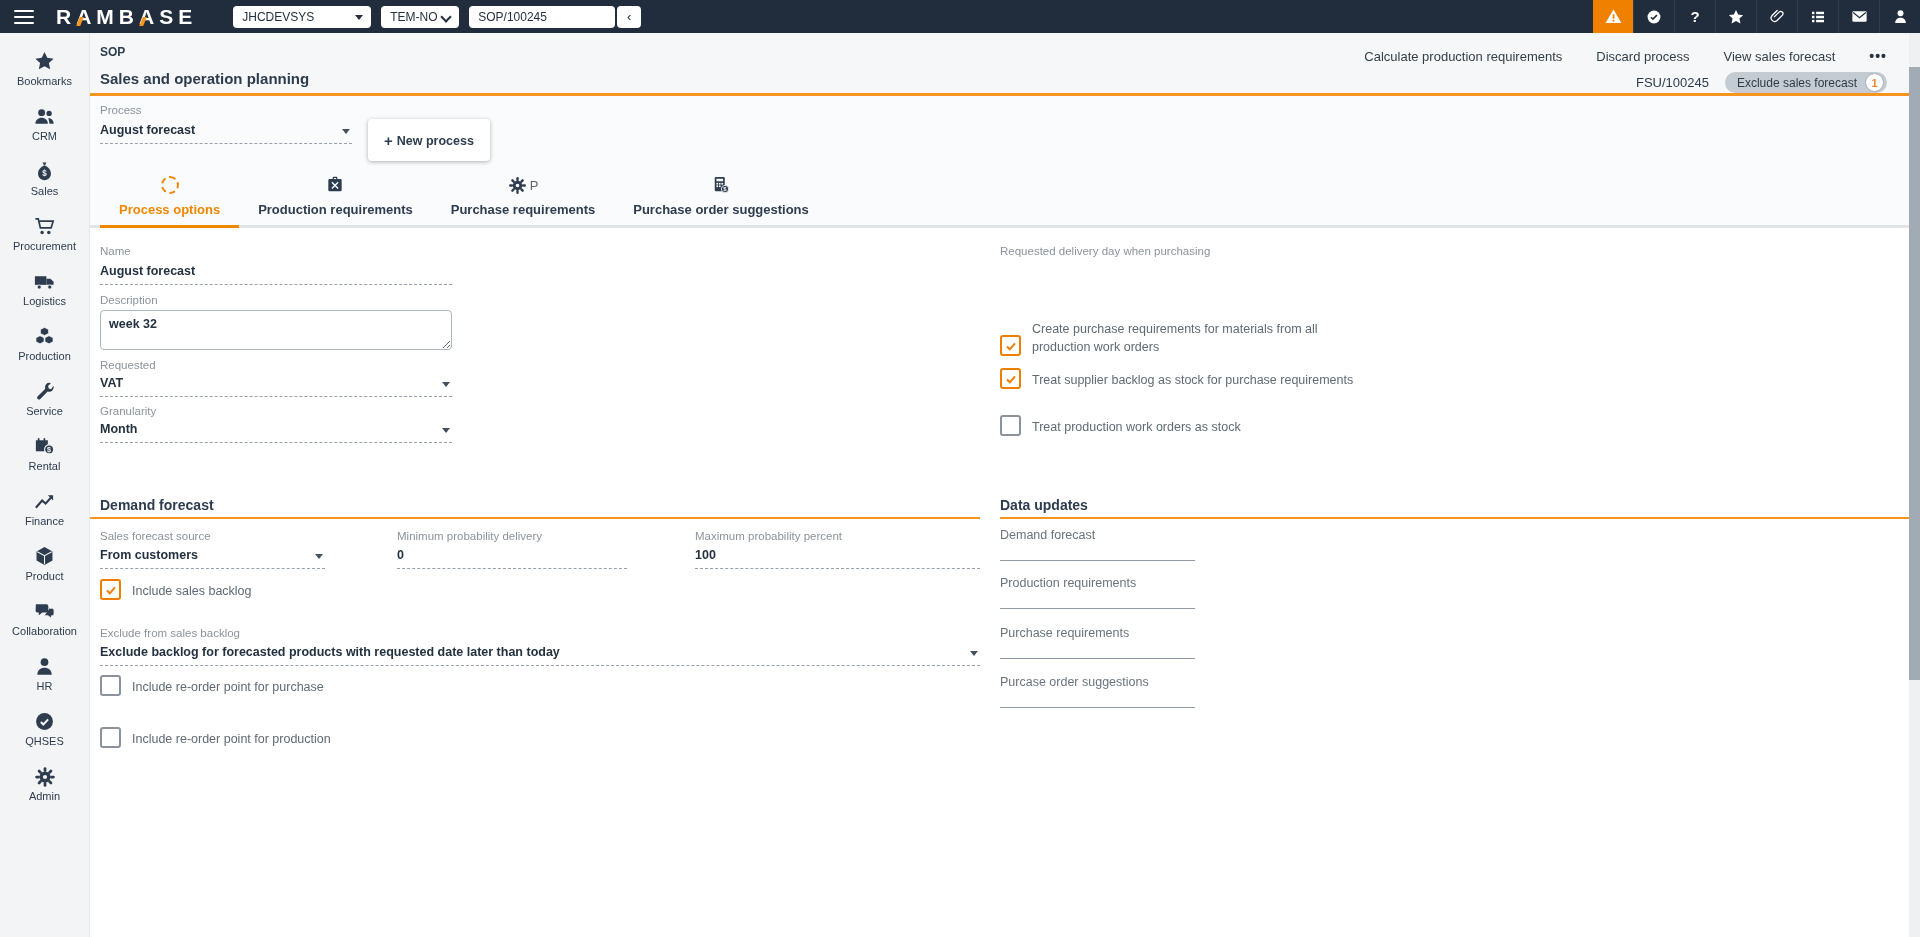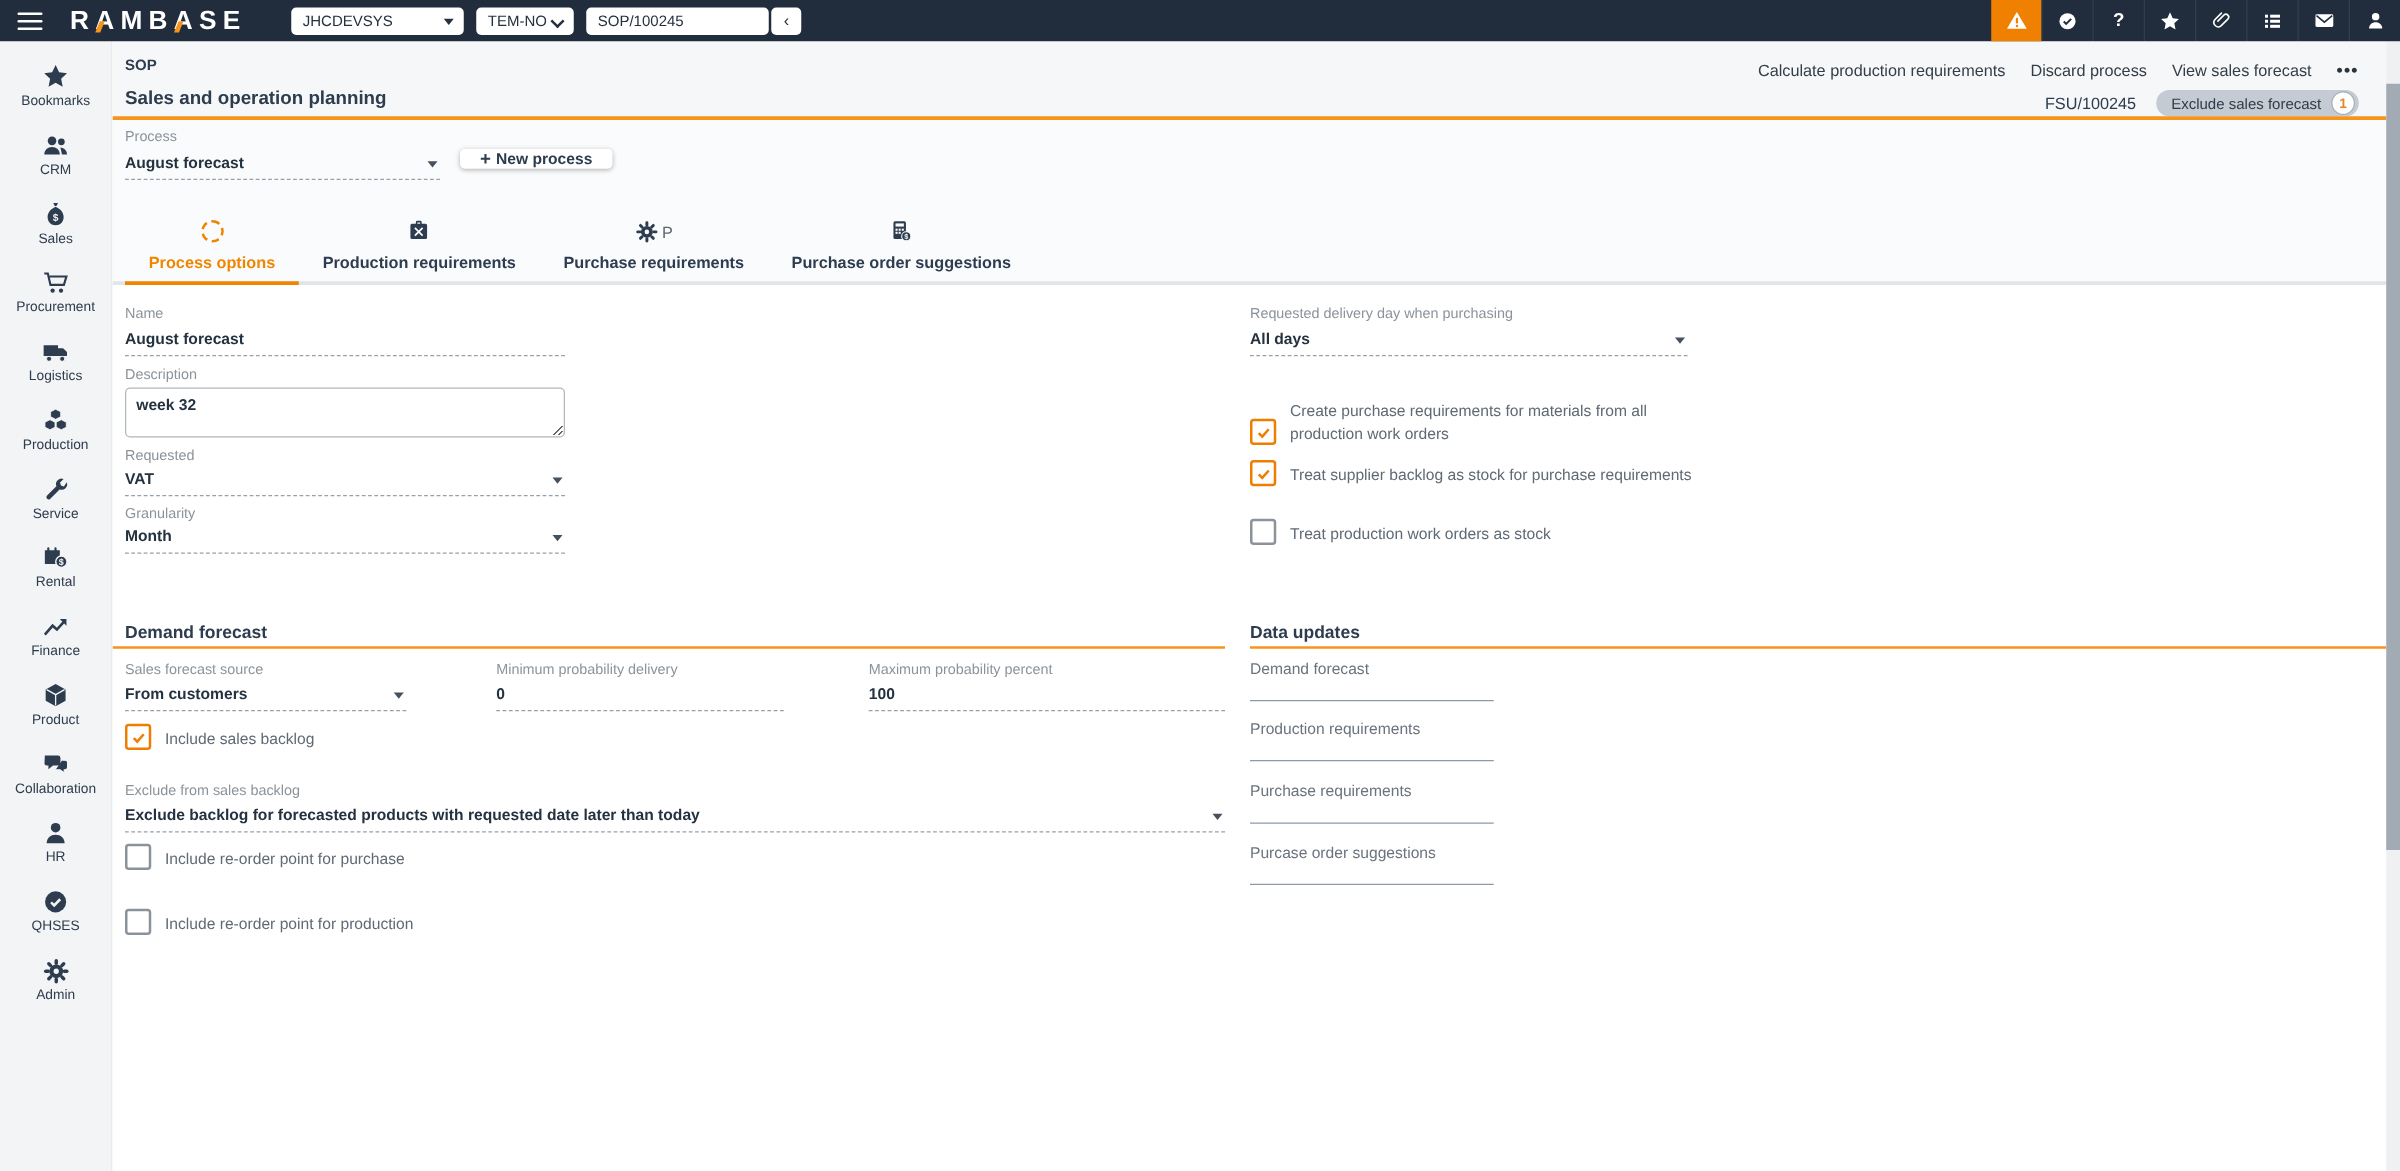--- a/index.html
+++ b/index.html
@@ -39,41 +39,41 @@
   .sb-item{width:100%;height:55px;display:flex;flex-direction:column;align-items:center;
            justify-content:center;cursor:pointer}
   .sb-item svg{flex:none}
   .sb-label{font-size:11px;color:#2d3c4e;margin-top:2px}
 
   
   .main{position:absolute;left:90px;top:33px;right:11px;bottom:0;background:#fff;overflow:hidden}
   .head-bg{position:absolute;top:0;left:0;right:0;height:63px;background:#f6f7f8}
   .proc-bg{position:absolute;top:63px;left:0;right:0;height:132px;background:#fafbfc}
   .app-code{position:absolute;left:10px;top:12px;font-size:12px;font-weight:bold}
-  .actions{position:absolute;top:15px;right:22px;display:flex;align-items:center;gap:20px;
+  .actions{position:absolute;top:15px;right:22px;display:flex;align-items:center;gap:34px;
            font-size:13px;color:#333e48}
   .action-link{cursor:pointer;white-space:nowrap}
   .more-dots{font-weight:bold;font-size:14px;letter-spacing:1px;cursor:pointer;color:#2a343d}
   .page-title{position:absolute;left:10px;top:37px;font-size:15px;font-weight:bold}
   .fsu-row{position:absolute;top:39px;right:22px;display:flex;align-items:center;gap:16px}
   .doc-id{font-size:13px;font-weight:normal}
   .badge{display:flex;align-items:center;background:#c4cbd2;border-radius:11px;height:21px;
          padding:0 3px 0 12px;font-size:12px;color:#2e3b49}
   .badge-count{width:17px;height:17px;background:#fff;border:1px solid #a9b1b9;border-radius:50%;
                margin-left:8px;font-size:11px;font-weight:bold;color:#e8872f;display:flex;
                align-items:center;justify-content:center}
   .title-line{position:absolute;top:60px;left:0;right:0;height:3px;background:#f7941e}
 
   .flabel{position:absolute;font-size:11.5px;color:#8b939b;white-space:nowrap}
   .fvalue{position:absolute;height:21px;font-size:12.5px;font-weight:bold;color:#243240;
           border-bottom:1px dashed #96a0aa;line-height:17px;white-space:nowrap;cursor:pointer}
   .fvalue .tri{position:absolute;right:2px;top:7px;width:0;height:0;
                border-left:4px solid transparent;border-right:4px solid transparent;
                border-top:5px solid #45515c}
-  .newproc-btn{position:absolute;left:278px;top:86px;height:16px;background:#fff;border:none;
+  .newproc-btn{position:absolute;left:278px;top:86px;height:42px;background:#fff;border:none;
                border-radius:4px;box-shadow:0 1px 4px rgba(0,0,0,.3);padding:0 16px;
                font-family:inherit;font-size:12.5px;font-weight:bold;color:#2d3c4e;cursor:pointer}
   .plus{font-size:15px;margin-right:4px;vertical-align:-1px}
 
   
   .tabs{position:absolute;top:145px;left:0;right:0;height:50px;border-bottom:3px solid #e2e5e7;
         display:flex;align-items:flex-end;padding-left:10px;box-sizing:border-box}
   .tab{display:flex;flex-direction:column;align-items:center;justify-content:flex-end;
        padding:0 19px 8px;position:relative;font-size:13px;font-weight:bold;color:#2d3c4e;
        cursor:pointer;white-space:nowrap}
@@ -402,24 +402,20 @@
     <span class="tri"></span>
   </div>
 
   <div class="flabel" style="left:10px;top:372px">Granularity</div>
   <div class="fvalue" style="left:10px;top:388px;width:352px">
     <span>Month</span>
     <span class="tri"></span>
   </div>
 
   <div class="flabel" style="left:910px;top:212px">Requested delivery day when purchasing</div>
-  <div class="fvalue" style="left:910px;top:230px;width:350px">
-    <span>All days</span>
-    <span class="tri"></span>
-  </div>
 
   <div class="cb checked" style="left:910px;top:285px;width:330px">
     <span class="cb-box">
         <svg width="12" height="12" viewBox="0 0 12 12">
           <path d="M2 6.5l2.8 2.8L10 3.4" fill="none" stroke="#ef7d00" stroke-width="2"></path>
         </svg>
       </span>
     <span class="cb-label">Create purchase requirements for materials from all production work orders</span>
   </div>
   <div class="cb checked" style="left:910px;top:335px;width:430px">

